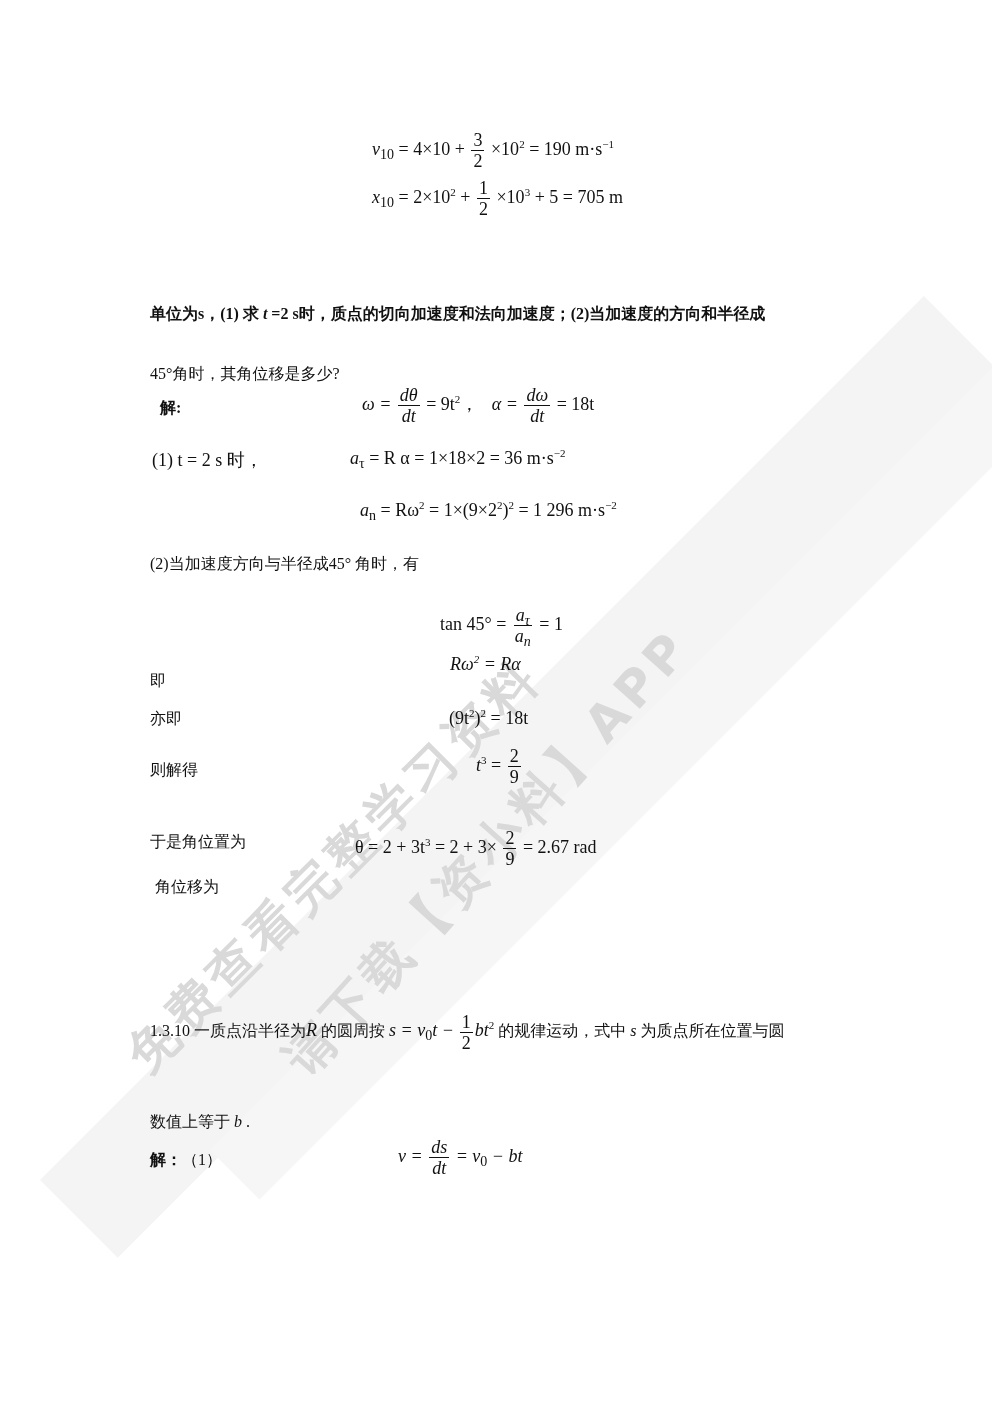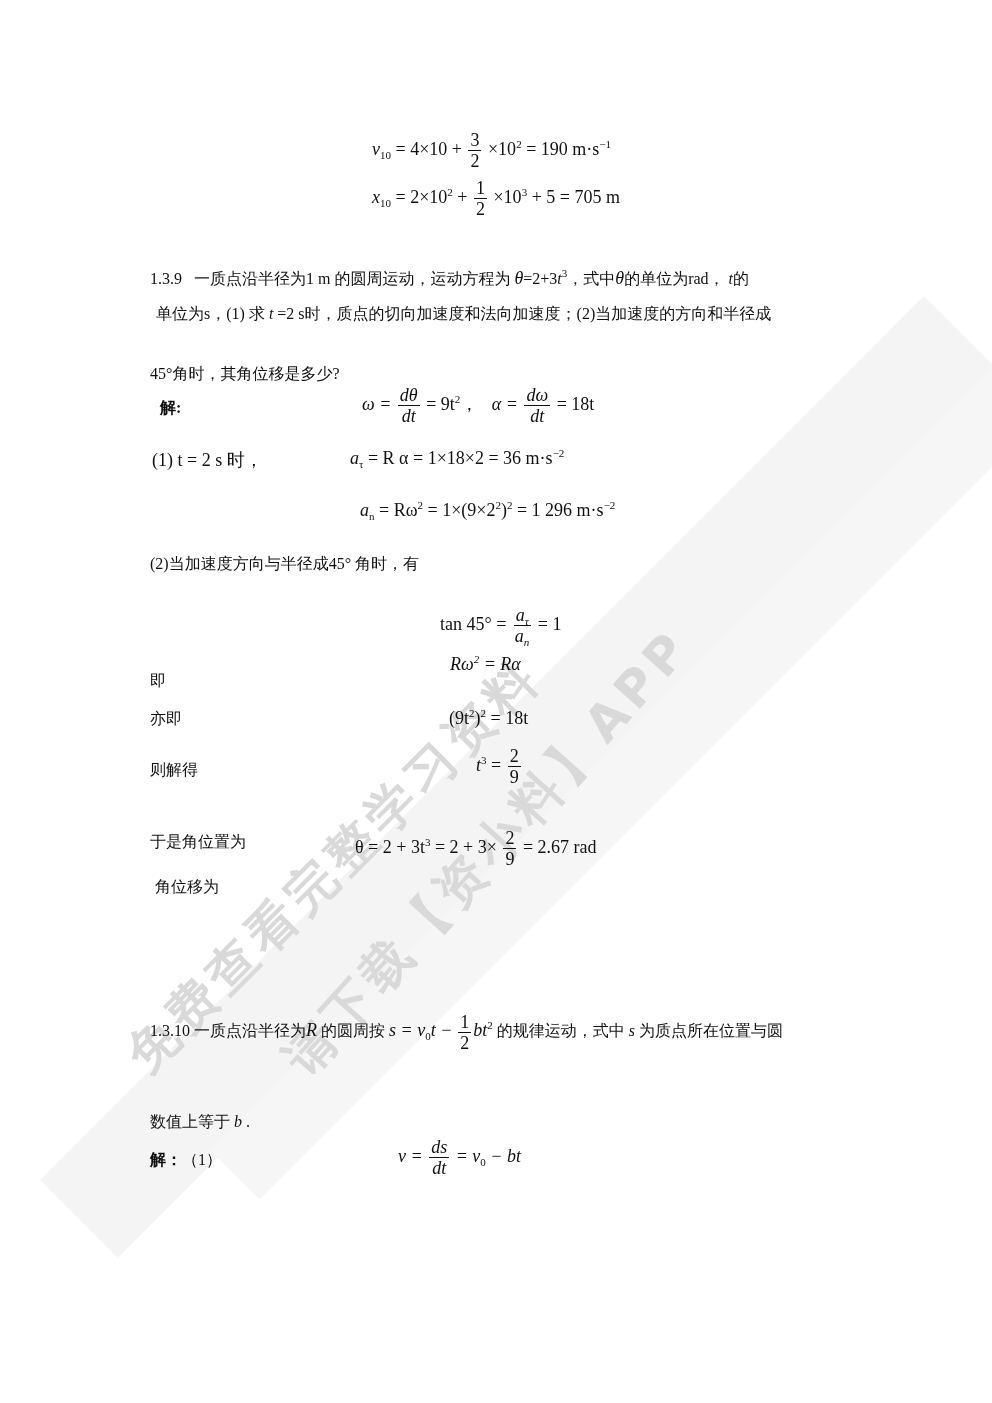--- a/index.html
+++ b/index.html
@@ -9,21 +9,21 @@
 
   
   .wm-band { position: absolute; background: #f1f1f1; transform-origin: 0 0; }
   .wm-text { position: absolute; white-space: nowrap; color: #d9d9d9; font-weight: bold;
              font-family: "DejaVu Sans", sans-serif; transform-origin: 0 0; letter-spacing: 6px; }
 
   .abs { position: absolute; white-space: nowrap; }
   .m { font-family: "Liberation Serif", "DejaVu Serif", serif; font-size: 18px; }
   .it { font-style: italic; }
   sup { font-size: 11px; vertical-align: 7px; line-height: 0; }
-  sub { font-size: 11px; vertical-align: -4px; line-height: 0; }
+  sub { font-size: 14px; vertical-align: -4px; line-height: 0; }
   .frac { display: inline-flex; flex-direction: column; align-items: center; vertical-align: middle; margin: 0 2px; }
   .frac .num { border-bottom: 1px solid #111; padding: 0 2px; line-height: 20px; }
   .frac .den { padding: 0 2px; line-height: 20px; }
   .text { font-size: 16px; line-height: 20px; }
   .bold { font-weight: bold; }
 </style>
 </head>
 <body>
 
 <div class="page">
@@ -48,26 +48,21 @@
     <span class="it">x</span><sub>10</sub>
     <span>= 2×10</span><sup>2</sup><span> +</span>
     <span class="frac">
         <span class="num">1</span>
         <span class="den">2</span>
       </span>
     <span>×10</span><sup>3</sup>
     <span> + 5 = 705  m</span>
   </div>
 
-  <div class="abs text" style="left:150px; top:268px;">
-    <span>1.3.9</span>&nbsp;&nbsp;
-    <span>一质点沿半径为1 m  的圆周运动，运动方程为 </span>
-    <span class="it m">θ</span><span>=2+3</span><span class="it">t</span><sup>3</sup><span>，式中</span><span class="it m">θ</span><span>的单位为rad，</span>&nbsp;<span class="it">t</span><span>的</span>
-  </div>
-  <div class="abs text" style="left:156px; top:304px;">
+  <div class="abs text" style="left:150px; top:304px;font-weight:bold;">
     <span>单位为s，(1) 求  </span><span class="it">t</span><span> =2 s时，质点的切向加速度和法向加速度；(2)当加速度的方向和半径成</span>
   </div>
   <div class="abs text" style="left:150px; top:342px;margin-top:22px;">
     <span>45°角时，其角位移是多少?</span>
   </div>
 
   <div class="abs text bold" style="left:160px; top:398px;">解:</div>
   <div class="abs m" style="left:362px; top:385px;">
     <span class="it">ω =</span>
     <span class="frac it">

